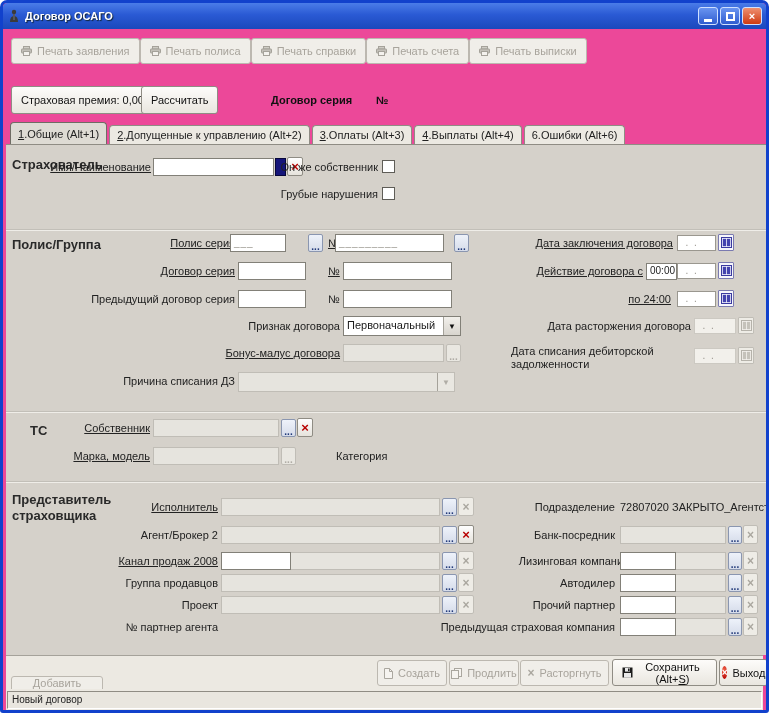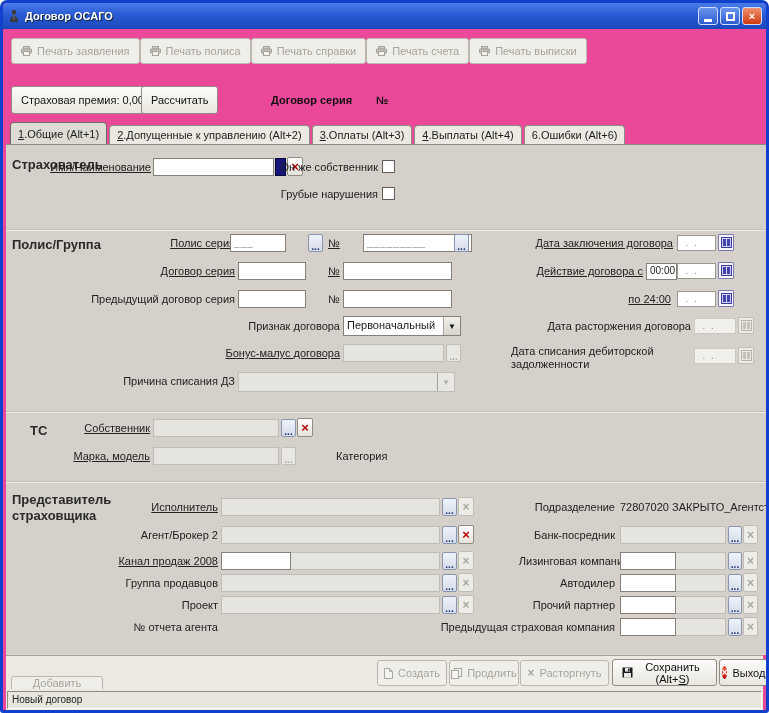--- a/index.html
+++ b/index.html
@@ -218,21 +218,21 @@
     <div class="cb abs" style="left:376px; top:42px;"></div>
 
     <div class="sep" style="top:84px;"></div>
 
     <div class="sect abs" style="left:6px; top:92px;">Полис/Группа</div>
 
     <div class="lbl u abs" style="left:129px; top:92px; width:100px;">Полис серия</div>
     <div class="inp abs" style="left:224px; top:89px; width:56px;"><span class="mask">___</span></div>
     <div class="dots abs" style="left:302px; top:89px;">...</div>
     <div class="lbl u abs left" style="left:322px; top:92px; width:14px;">№</div>
-    <div class="inp abs" style="left:357px; top:89px; width:109px;"><span class="mask">_________</span></div>
+    <div class="inp abs" style="left:329px; top:89px; width:109px;"><span class="mask">_________</span></div>
     <div class="dots abs" style="left:448px; top:89px;">...</div>
     <div class="lbl u abs" style="left:487px; top:92px; width:180px;">Дата заключения договора</div>
     <div class="dinp abs" style="left:671px; top:90px; width:39px;">&nbsp;&nbsp;.&nbsp;&nbsp;.&nbsp;&nbsp;</div>
     <div class="cal abs" style="left:712px; top:89px;">
         <svg width="11" height="11" viewBox="0 0 11 11">
           <rect x="0.5" y="0.5" width="10" height="10" fill="#f2f2fc" stroke="#3a3aa0"></rect>
           <rect x="1.8" y="1.8" width="3.3" height="7.4" fill="#4343ae"></rect>
           <rect x="5.9" y="1.8" width="3.3" height="7.4" fill="#4343ae"></rect>
         </svg>
       </div>
@@ -347,21 +347,21 @@
         <span class="xglyph">×</span>
       </div>
 
     <div class="lbl abs" style="left:102px; top:454px; width:110px;">Проект</div>
     <div class="inp dis abs" style="left:215px; top:451px; width:219px;"></div>
     <div class="dots abs" style="left:436px; top:451px;">...</div>
     <div class="xbtn dis abs" style="left:452px; top:450px;">
         <span class="xglyph">×</span>
       </div>
 
-    <div class="lbl abs" style="left:102px; top:476px; width:110px;">№ отчета агента</div>
+    <div class="lbl abs" style="left:102px; top:476px; width:110px;">№ партнер агента</div>
 
     <div class="lbl abs" style="left:469px; top:356px; width:140px;">Подразделение</div>
     <div class="plain-val abs" style="left:614px; top:356px; width:149px;">72807020 ЗАКРЫТО_Агентство в г.</div>
 
     <div class="lbl abs" style="left:469px; top:384px; width:140px;">Банк-посредник</div>
     <div class="inp dis abs" style="left:614px; top:381px; width:106px;"></div>
     <div class="dots abs" style="left:722px; top:381px; width:14px;">...</div>
     <div class="xbtn dis abs" style="left:737px; top:380px; width:15px;">
         <span class="xglyph">×</span>
       </div>

